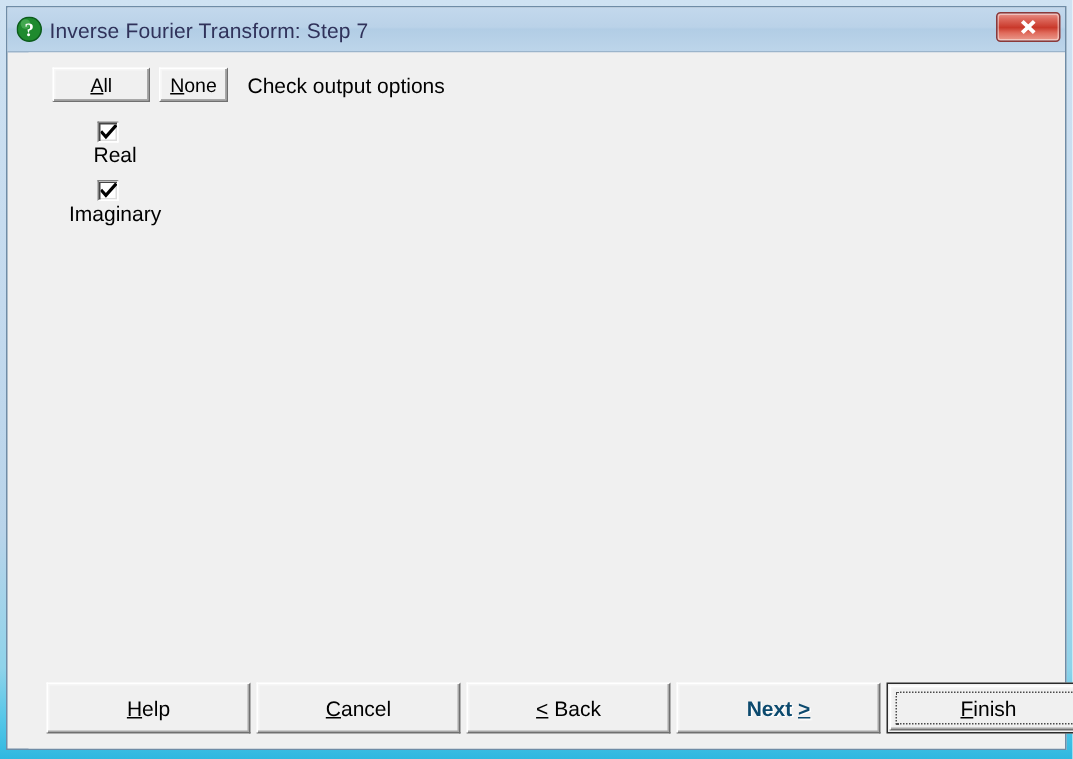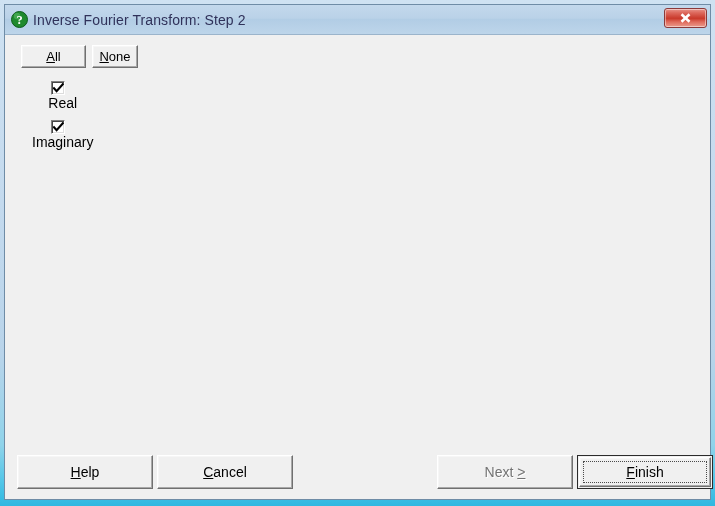--- a/index.html
+++ b/index.html
@@ -92,20 +92,21 @@
     justify-content: center;
     cursor: default;
   }
   #close-button svg { display: block; }
 
   
   #client {
     position: relative;
     flex: 1 1 auto;
     background: #f0f0f0;
+    margin-left: 14px;
   }
 
   
   .win-btn {
     box-sizing: border-box;
     background: #f0f0f0;
     border-top: 1px solid #ffffff;
     border-left: 1px solid #ffffff;
     border-right: 1px solid #707070;
     border-bottom: 1px solid #707070;
@@ -114,22 +115,23 @@
     font-size: 13px;
     color: #000000;
     display: flex;
     align-items: center;
     justify-content: center;
     cursor: default;
     user-select: none;
     white-space: nowrap;
   }
   .win-btn.disabled {
-    color: #737373;
+    color: #0c4a6e;
     text-shadow: 1px 1px 0 #ffffff;
+    font-weight: bold;
   }
   .mn { text-decoration: underline; }
 
   
   #toolbar-row {
     position: absolute;
     left: 16px;
     top: 10px;
     height: 23px;
     display: flex;
@@ -242,41 +244,42 @@
   <div id="frame-inner">
 
     <div id="titlebar">
       <span id="title-icon">
         <svg width="17" height="17" viewBox="0 0 17 17">
           <circle cx="8.5" cy="8.5" r="8" fill="#1f8a2e" stroke="#0c5c1c" stroke-width="1"></circle>
           <circle cx="6" cy="5" r="3.2" fill="#5fc06c" opacity="0.55"></circle>
           <text x="8.5" y="13" text-anchor="middle" font-family="Liberation Serif, serif" font-size="12.5" font-weight="bold" fill="#ffffff">?</text>
         </svg>
       </span>
-      <span id="title-text">Inverse Fourier Transform: Step 2</span>
+      <span id="title-text">Inverse Fourier Transform: Step 7</span>
 
       <div id="close-button">
         <svg width="13" height="12" viewBox="0 0 13 12">
           <g stroke="#ffffff" stroke-width="2.6" stroke-linecap="butt">
             <line x1="2.5" y1="2.2" x2="10.5" y2="9.8"></line>
             <line x1="10.5" y1="2.2" x2="2.5" y2="9.8"></line>
           </g>
         </svg>
       </div>
     </div>
 
     <div id="client">
 
       <div id="toolbar-row">
         <div id="btn-all" class="win-btn">
           <span><span class="mn">A</span><span>ll</span></span>
         </div>
         <div id="btn-none" class="win-btn">
           <span><span class="mn">N</span><span>one</span></span>
         </div>
+        <span id="toolbar-label">Check output options</span>
       </div>
 
       <div id="options-list">
 
         <div class="opt-row">
           <span class="cb">
             <svg width="11" height="11" viewBox="0 0 11 11">
               <path d="M1 5.3 L3.6 8.2 L9.8 1.2" fill="none" stroke="#000000" stroke-width="2.1" stroke-linecap="square"></path>
             </svg>
           </span>
@@ -297,20 +300,23 @@
       <div id="button-row">
 
         <div id="btn-help" class="win-btn nav-btn">
           <span><span class="mn">H</span><span>elp</span></span>
         </div>
 
         <div id="btn-cancel" class="win-btn nav-btn">
           <span><span class="mn">C</span><span>ancel</span></span>
         </div>
 
+        <div id="btn-back" class="win-btn nav-btn">
+          <span><span class="mn">&lt;</span><span> Back</span></span>
+        </div>
 
         <div id="btn-next" class="win-btn nav-btn disabled">
           <span><span>Next </span><span class="mn">&gt;</span></span>
         </div>
 
         <div id="btn-finish-wrap">
           <div id="btn-finish" class="win-btn">
             <span><span class="mn">F</span><span>inish</span></span>
             <span id="finish-focus-ring"></span>
           </div>

